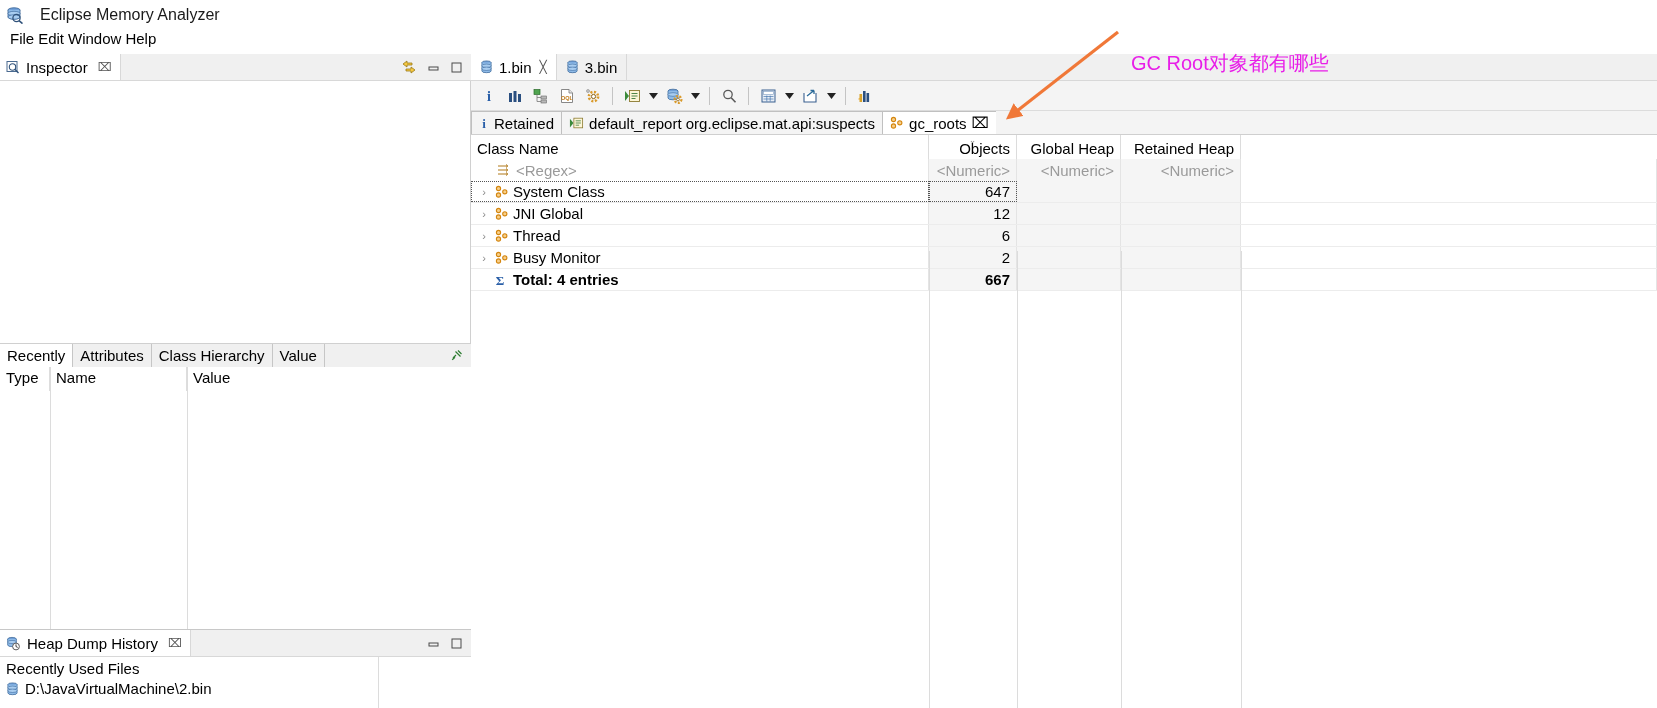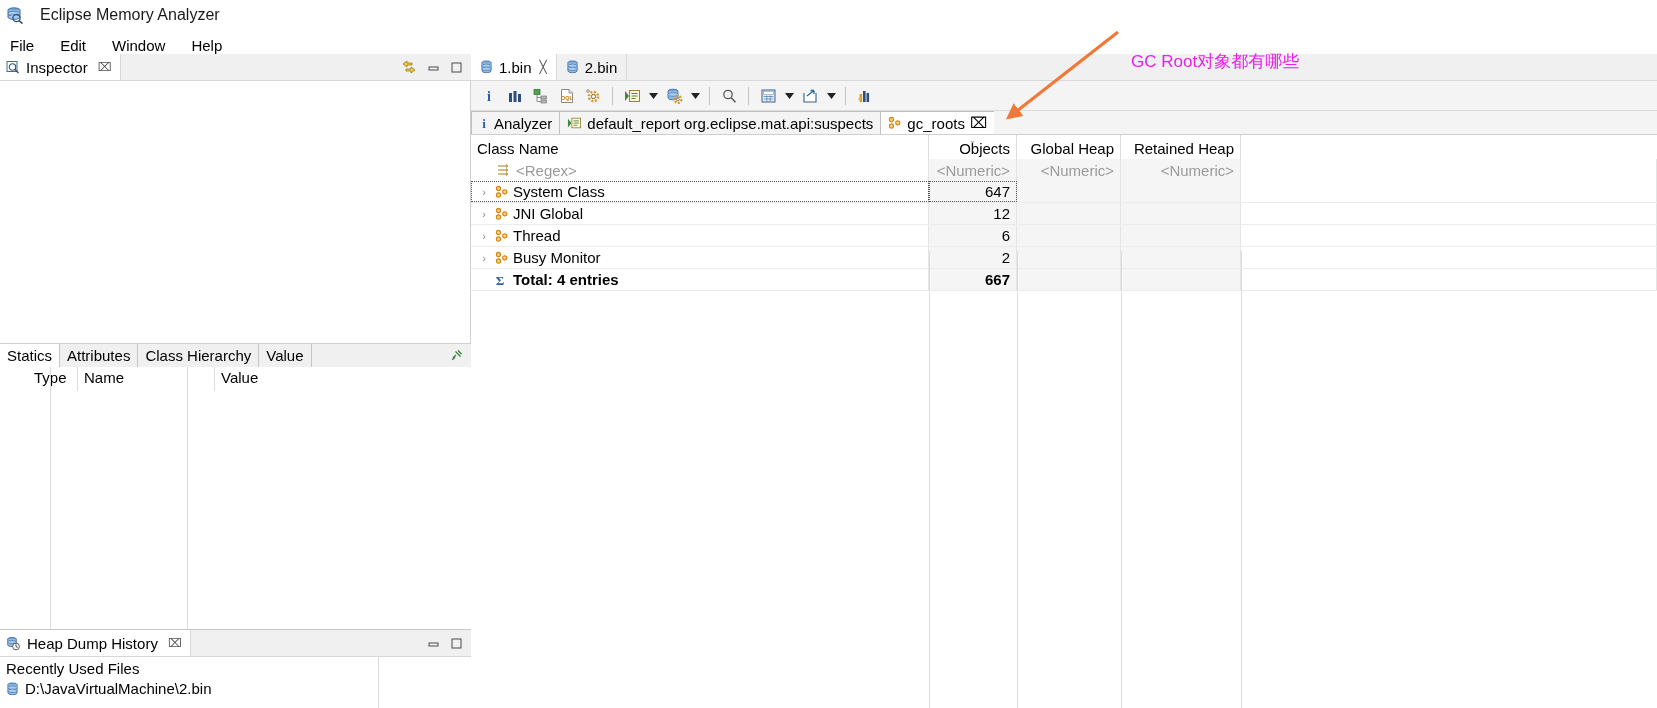--- a/index.html
+++ b/index.html
@@ -19,23 +19,22 @@
     align-items: center;
     padding-left: 6px;
     gap: 16px;
   }
   .app-title-text { font-size: 16px; color: #1a1a1a; }
 
   
   .menu-bar {
     height: 24px;
     display: flex;
-    align-items: flex-end;
+    align-items: flex-start;
     padding-left: 8px;
-    gap: 22px;
   }
   .menu-item { font-size: 15px; color: #000; cursor: default; padding: 0 2px; }
 
   
   .workbench {
     position: absolute;
     top: 54px; left: 0;
     width: 1657px;
     height: 684px;
     display: flex;
@@ -101,21 +100,20 @@
   .prop-tab.active { background: #ffffff; }
   .prop-tabs-spacer { flex: 1; background: #f0f0f0; }
   .pin-icon { padding-right: 8px; display: flex; align-items: center; }
 
   
   .prop-table { flex: 1; background: #ffffff; position: relative; }
   .prop-head {
     height: 24px;
     display: flex;
     font-size: 15px;
-    margin-left: 28px;
   }
   .prop-col { padding: 2px 6px; }
   .prop-col-type  { width: 50px;  border-right: 1px solid #ddd; }
   .prop-col-name  { width: 137px; border-right: 1px solid #ddd; }
   .prop-col-value { flex: 1; }
   .prop-grid {
     position: absolute; top: 0; left: 0; right: 0; bottom: 0;
     pointer-events: none;
   }
   .vline { position: absolute; top: 0; bottom: 0; width: 1px; background: #dcdcdc; }
@@ -276,21 +274,21 @@
   .expander {
     width: 14px; display: inline-flex;
     align-items: center; justify-content: center;
     color: #8a8a8a; font-size: 11px;
   }
 
   
   .annot-text {
     position: absolute;
     left: 1131px; top: 50px;
-    font-size: 17px;
+    font-size: 20px;
     color: #e81ee8;
     white-space: nowrap;
     z-index: 40;
   }
   .annot-arrow {
     position: absolute;
     left: 995px; top: 28px;
     width: 130px; height: 95px;
     z-index: 39;
     pointer-events: none;
@@ -356,21 +354,21 @@
             <rect x="2" y="2" width="9" height="9" fill="none" stroke="#4a4a4a" stroke-width="1"></rect>
           </svg>
         </span>
       </div>
     </div>
 
     <div class="inspector-body"></div>
 
     <div class="prop-tabs">
       <div class="prop-tab active">
-        <span>Statics</span>
+        <span>Recently</span>
       </div>
       <div class="prop-tab">
         <span>Attributes</span>
       </div>
       <div class="prop-tab">
         <span>Class Hierarchy</span>
       </div>
       <div class="prop-tab">
         <span>Value</span>
       </div>
@@ -461,21 +459,21 @@
       </div>
       <div class="ed-tab inactive">
         <span>
           <svg width="13" height="14" viewBox="0 0 13 14">
             <ellipse cx="6.5" cy="2.6" rx="4.6" ry="1.7" fill="#6f9fd8" stroke="#2d5b90" stroke-width="0.7"></ellipse>
             <path d="M1.9 2.6 L1.9 11 A4.6 1.7 0 0 0 11.1 11 L11.1 2.6" fill="#8fbbe8" stroke="#2d5b90" stroke-width="0.7"></path>
             <ellipse cx="6.5" cy="5.8" rx="4.6" ry="1.7" fill="#a9cdf0" stroke="#2d5b90" stroke-width="0.5"></ellipse>
             <ellipse cx="6.5" cy="8.8" rx="4.6" ry="1.7" fill="#a9cdf0" stroke="#2d5b90" stroke-width="0.5"></ellipse>
           </svg>
         </span>
-        <span>2.bin</span>
+        <span>3.bin</span>
       </div>
       <div class="editor-tabrow-fill"></div>
     </div>
 
     <div class="editor-toolbar">
       <div class="tb-btn">
         <svg width="16" height="16" viewBox="0 0 16 16">
           <text x="8" y="13" font-family="Liberation Serif, serif" font-size="14" font-weight="bold" fill="#2a5fa8" text-anchor="middle">i</text>
         </svg>
       </div>
@@ -577,21 +575,21 @@
       </div>
     </div>
 
     <div class="pane-tabrow">
       <div class="pane-tab">
         <span>
           <svg width="10" height="14" viewBox="0 0 10 14">
             <text x="5" y="12" font-family="Liberation Serif, serif" font-size="13" font-weight="bold" fill="#2a5fa8" text-anchor="middle">i</text>
           </svg>
         </span>
-        <span>Analyzer</span>
+        <span>Retained</span>
       </div>
       <div class="pane-tab">
         <span>
           <svg width="15" height="14" viewBox="0 0 17 16">
             <path d="M1 3 L1 13 L5 8 Z" fill="#3a8a3a"></path>
             <rect x="5.5" y="2.5" width="10" height="11" fill="#fdf6d8" stroke="#8a7a30" stroke-width="0.9"></rect>
             <path d="M7.5 5.5 H13.5 M7.5 8 H13.5 M7.5 10.5 H11.5" stroke="#3a7a3a" stroke-width="0.9"></path>
           </svg>
         </span>
         <span>default_report org.eclipse.mat.api:suspects</span>

